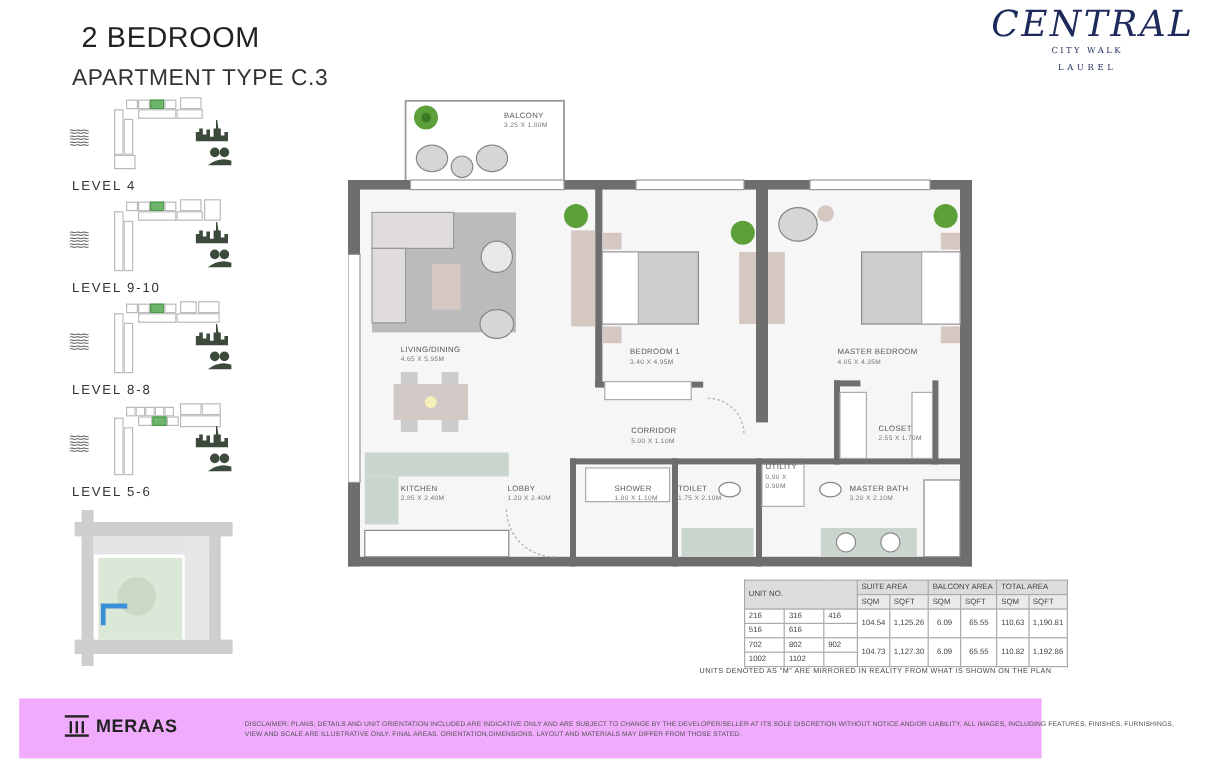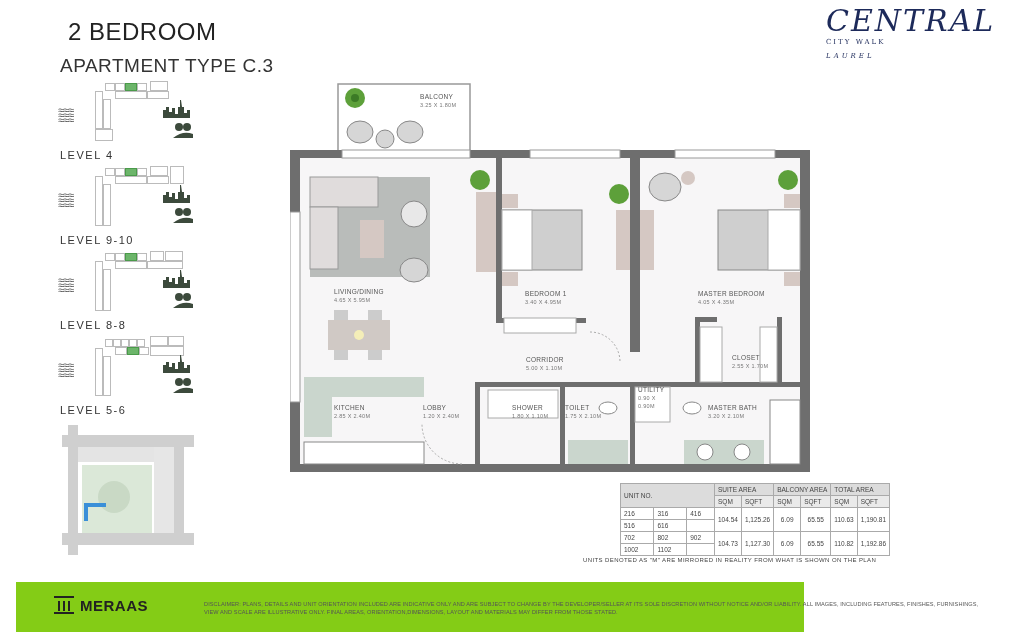--- a/index.html
+++ b/index.html
@@ -1,23 +1,23 @@
 <!DOCTYPE html>
 <html><head>
 <meta charset="utf-8">
 <style>
   * { box-sizing: border-box; margin: 0; padding: 0; }
   body { width: 1024px; height: 640px; background: #ffffff; font-family: "Liberation Sans", sans-serif; color: #2a2a2a; position: relative; overflow: hidden; }
   .title1 { position: absolute; left: 68px; top: 18px; font-size: 24px; font-weight: 400; letter-spacing: 0.5px; color: #222; }
   .title2 { position: absolute; left: 60px; top: 55px; font-size: 19px; font-weight: 400; letter-spacing: 0.5px; color: #333; }
-  .logo { position: absolute; left: 826px; top: 6px; width: 160px; color: #1d2a5a; font-family: "DejaVu Serif", serif; }
+  .logo { position: absolute; left: 826px; top: 6px; width: 160px; text-align: center; color: #1d2a5a; font-family: "DejaVu Serif", serif; }
   .logo .l1 { font-size: 30px; letter-spacing: 2px; line-height: 30px; font-style: italic; }
   .logo .l2 { font-size: 30px; letter-spacing: 2px; line-height: 26px; font-style: italic; }
   .logo .l3 { font-size: 7px; letter-spacing: 2px; margin-top: 2px; }
-  .logo .l4 { font-size: 7px; letter-spacing: 3px; margin-top: 6px; font-style: italic; }
+  .logo .l4 { font-size: 7px; letter-spacing: 3px; margin-top: 6px; }
 
   .level { position: absolute; left: 55px; width: 150px; height: 85px; }
   .level .plan { position: absolute; left: 40px; top: 3px; width: 90px; height: 60px; }
   .level .cell { position: absolute; border: 1px solid #bbb; background: #fff; }
   .level .cell.sel { background: #6cb56a; border-color: #4a9a4a; }
   .level .waves { position: absolute; left: 3px; top: 30px; font-size: 11px; color: #555; line-height: 5px; letter-spacing: -1px; }
   .level .city { position: absolute; left: 108px; top: 20px; width: 30px; height: 20px; }
   .level .park { position: absolute; left: 118px; top: 44px; width: 20px; height: 16px; }
   .level .lbl { position: absolute; left: 5px; bottom: 2px; font-size: 11px; letter-spacing: 1.5px; color: #333; }
 
@@ -27,21 +27,21 @@
   .room-label { position: absolute; font-size: 6.5px; color: #555; letter-spacing: 0.3px; line-height: 8px; }
   .room-label .dim { display: block; font-size: 5.5px; color: #777; }
 
   table.units { position: absolute; left: 620px; top: 483px; border-collapse: collapse; font-size: 6.5px; color: #444; }
   table.units td, table.units th { border: 1px solid #aaa; padding: 1px 3px; font-weight: normal; text-align: left; height: 12px; }
   table.units .hd { background: #dcdcdc; }
   table.units .sub { background: #eaeaea; }
   table.units .num { text-align: center; }
   .note { position: absolute; left: 583px; top: 557px; font-size: 6px; letter-spacing: 0.4px; color: #444; }
 
-  .footer { position: absolute; left: 16px; top: 582px; width: 788px; height: 50px; background: #84cc16; }
+  .footer { position: absolute; left: 16px; top: 582px; width: 852px; height: 50px; background: #f0abfc; }
   .meraas { position: absolute; left: 38px; top: 14px; font-size: 15px; font-weight: bold; letter-spacing: 0.5px; color: #222; display: flex; align-items: center; gap: 6px; }
   .meraas-icon { width: 20px; height: 18px; border-top: 2px solid #222; border-bottom: 2px solid #222; position: relative; }
   .meraas-icon i { position: absolute; top: 3px; width: 2px; height: 10px; background: #222; }
   .disclaimer { position: absolute; left: 188px; top: 18px; width: 790px; font-size: 5.6px; letter-spacing: 0.1px; color: #555; line-height: 8px; }
 </style>
 </head>
 <body>
 
 <div class="title1">2 BEDROOM</div>
 <div class="title2">APARTMENT TYPE C.3</div>

